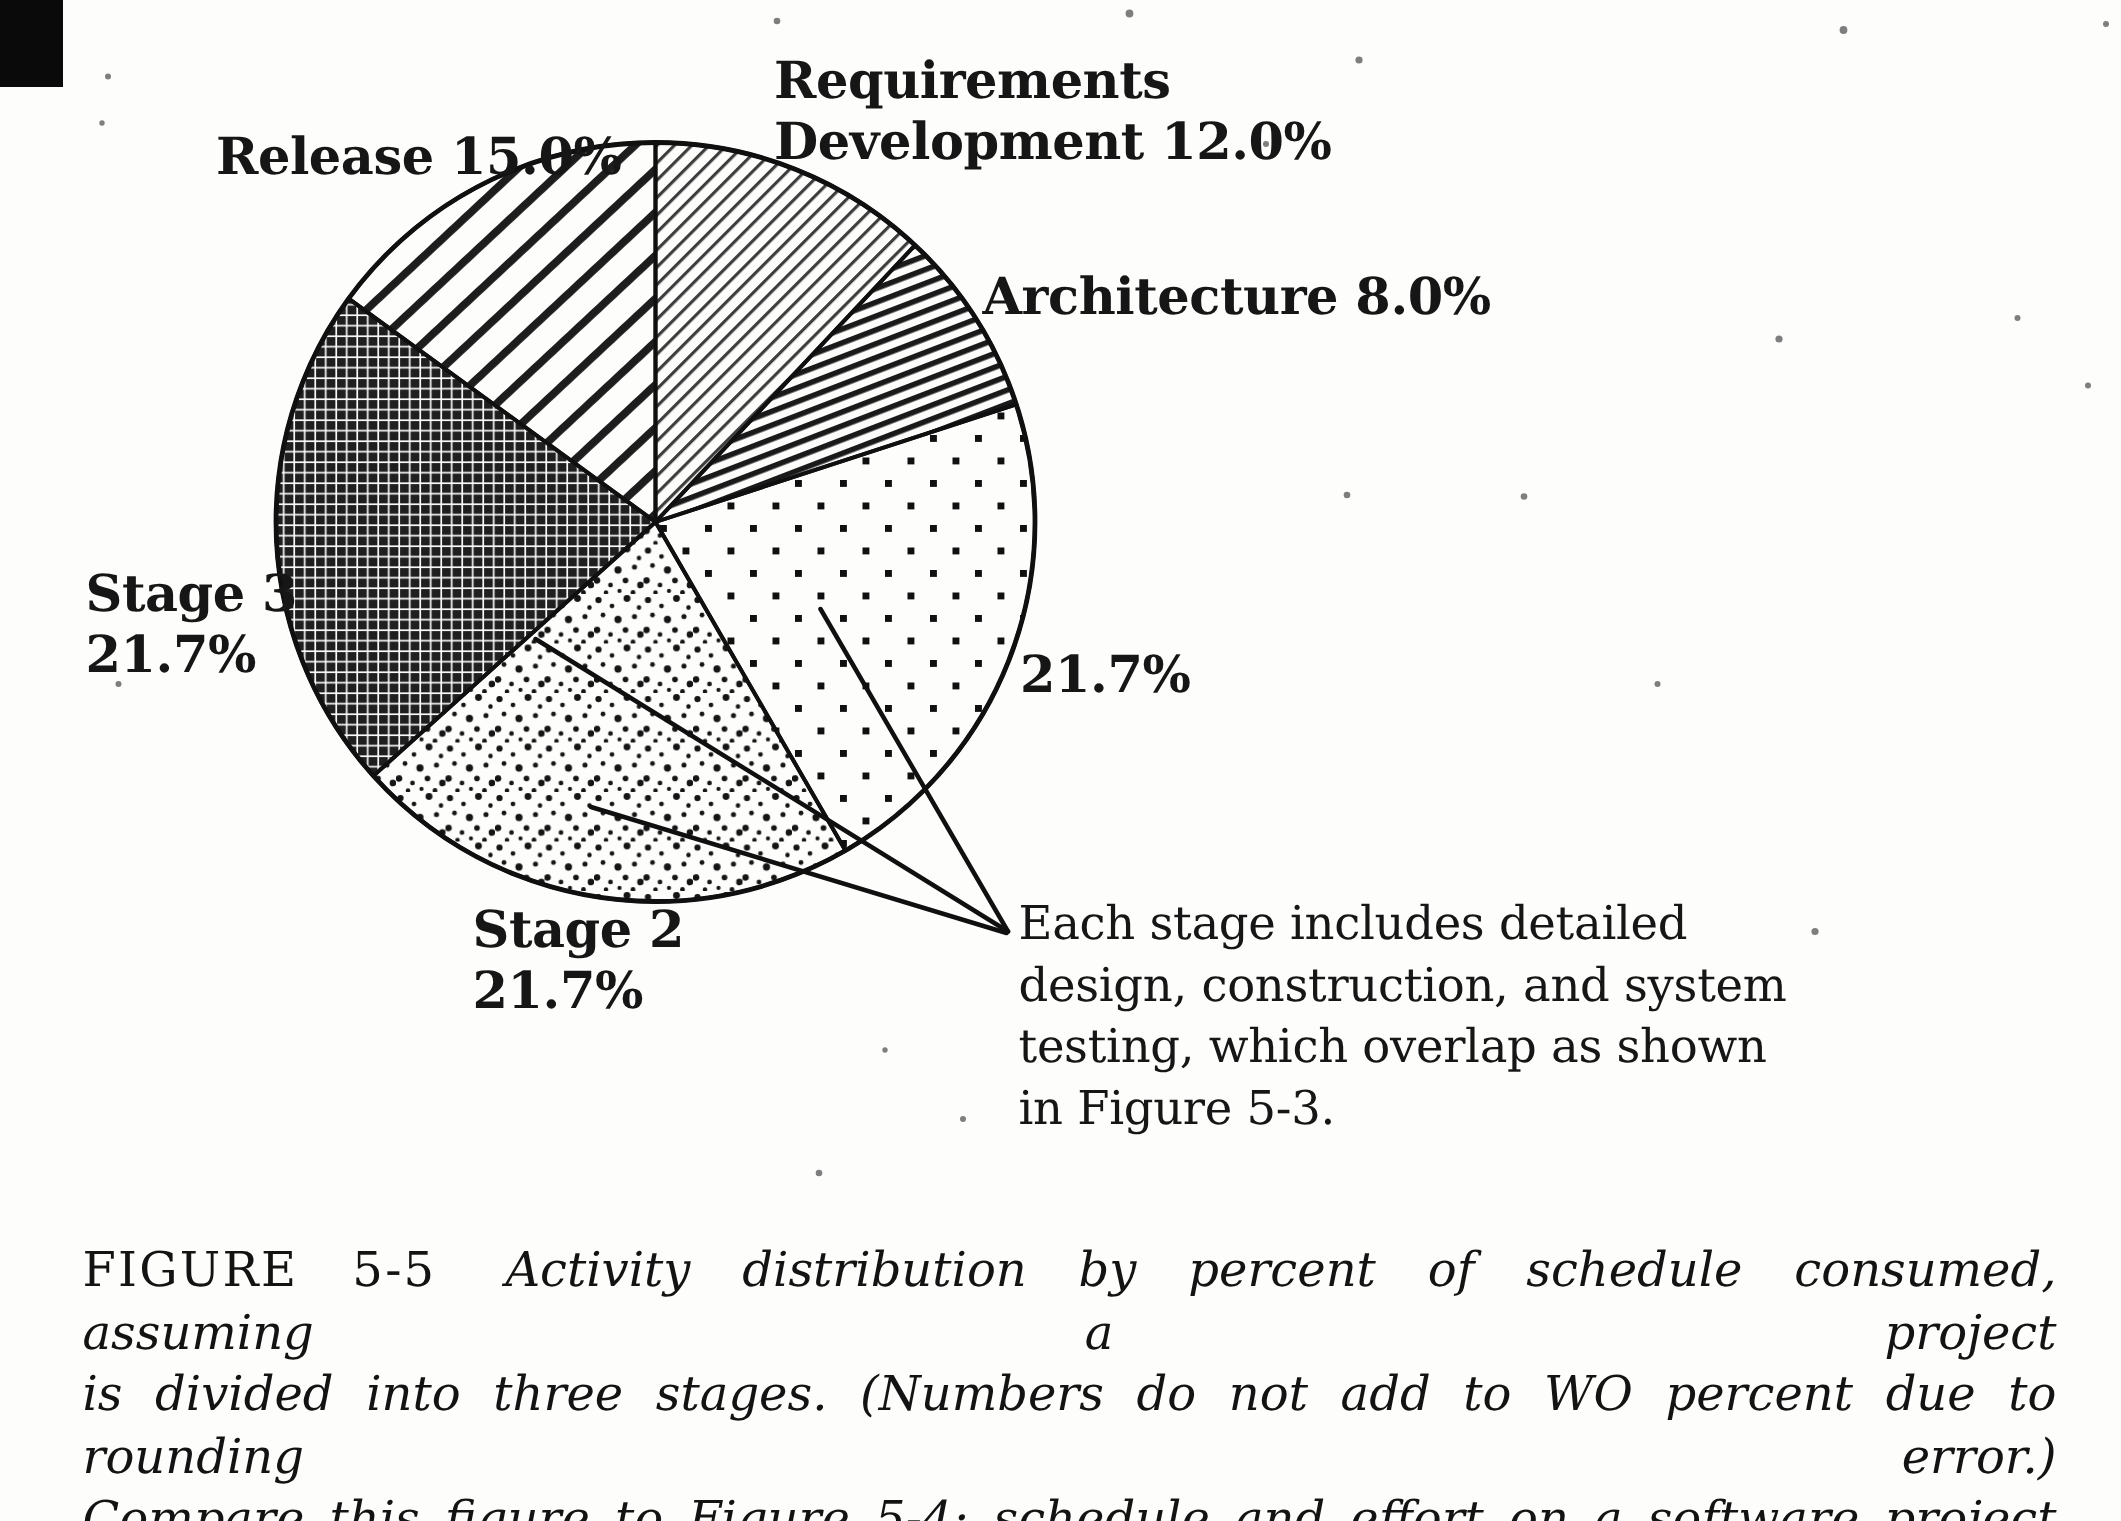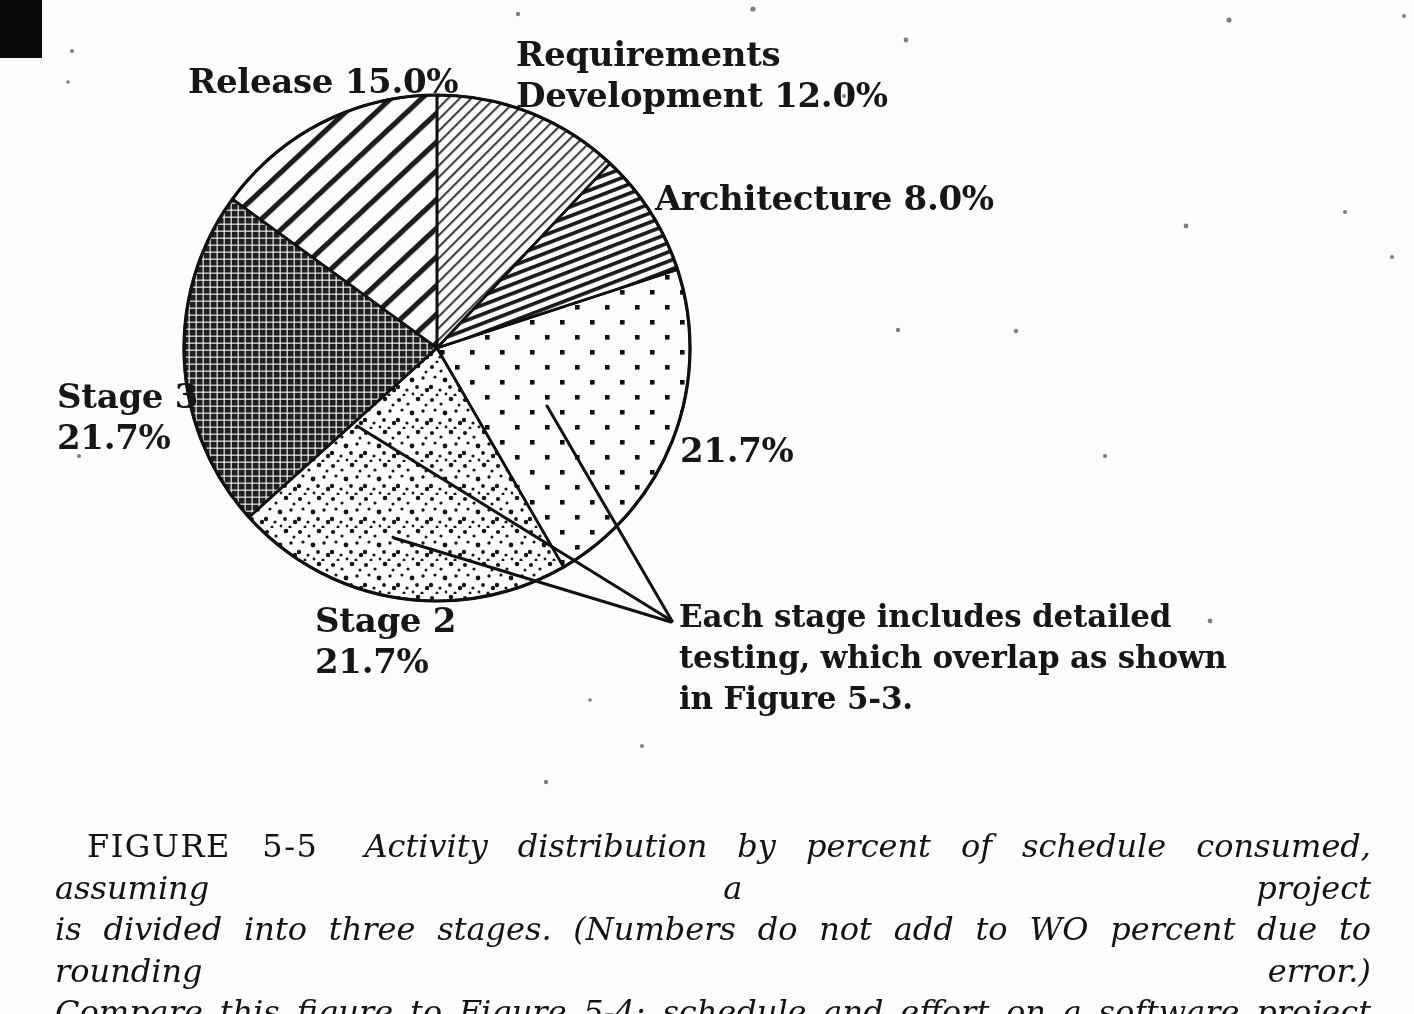--- a/index.html
+++ b/index.html
@@ -8,29 +8,29 @@
     background:#fdfdfc;font-family:"DejaVu Serif", serif;color:#141414;
   }
   #fig-svg{position:absolute;left:0;top:0;}
   .lbl{
     position:absolute;font-weight:bold;font-size:34px;line-height:41px;
     color:#161616;white-space:nowrap;letter-spacing:-0.3px;
   }
   .lbl.center{}
   .annotation{
     position:absolute;left:679px;top:596px;width:560px;
-    font-weight:bold;font-size:31px;line-height:41px;color:#161616;
+    font-weight:normal;font-size:31px;line-height:41px;color:#161616;
     letter-spacing:-0.2px;
   }
   .caption{
     position:absolute;left:55px;top:826px;width:1316px;
     font-size:32px;line-height:41.5px;color:#131313;
   }
   .cap-line{font-style:italic;text-align:justify;text-align-last:justify;word-spacing:2px;}
-  .fig-label{font-style:normal;letter-spacing:1.5px;margin-right:46px;margin-left:32px;}
+  .fig-label{font-style:normal;letter-spacing:1.5px;margin-right:46px;}
 </style>
 </head>
 <body>
 
 <svg id="fig-svg" width="1414" height="800" viewBox="0 0 1414 800">
   <defs>
     <pattern id="pat-fine-diagonal" width="8.2" height="8.2" patternUnits="userSpaceOnUse" patternTransform="rotate(-45)">
       <rect x="0" y="0" width="8.2" height="2.1" fill="#3d3d3d"></rect>
     </pattern>
     <pattern id="pat-steep-stripes" width="8.6" height="8.6" patternUnits="userSpaceOnUse" patternTransform="rotate(-21)">
@@ -103,40 +103,41 @@
     <circle cx="590" cy="700" r="1.8"></circle>
       <circle cx="305" cy="952" r="1.8"></circle>
   </g>
 </svg>
 
 <div class="lbl center" style="left:516px;top:34px;width:342px;">
   <div>Requirements</div>
   <div>Development 12.0%</div>
 </div>
 
-<div class="lbl" style="left:144px;top:61px;margin-left:44px;">Release 15.0%</div>
+<div class="lbl" style="left:144px;top:85px;">Release 15.0%</div>
 
 <div class="lbl" style="left:655px;top:178px;">Architecture 8.0%</div>
 
 <div class="lbl" style="left:57px;top:328px;margin-top:48px;">
   <div>Stage 3</div>
   <div>21.7%</div>
 </div>
 
 <div class="lbl" style="left:680px;top:430px;">
   <div>21.7%</div>
 </div>
 
 <div class="lbl" style="left:315px;top:600px;">
   <div>Stage 2</div>
   <div>21.7%</div>
 </div>
 
 <div class="annotation">
   <div>Each stage includes detailed</div>
+  <div>design, construction, and system</div>
   <div>testing, which overlap as shown</div>
   <div>in Figure 5-3.</div>
 </div>
 
 <div class="caption">
   <div class="cap-line">
     <span class="fig-label">FIGURE 5-5</span><span>Activity distribution by percent of schedule consumed, assuming a project</span>
   </div>
   <div class="cap-line">is divided into three stages. (Numbers do not add to WO percent due to rounding error.)</div>
   <div class="cap-line">Compare this figure to Figure 5-4: schedule and effort on a software project are not dis-</div>

